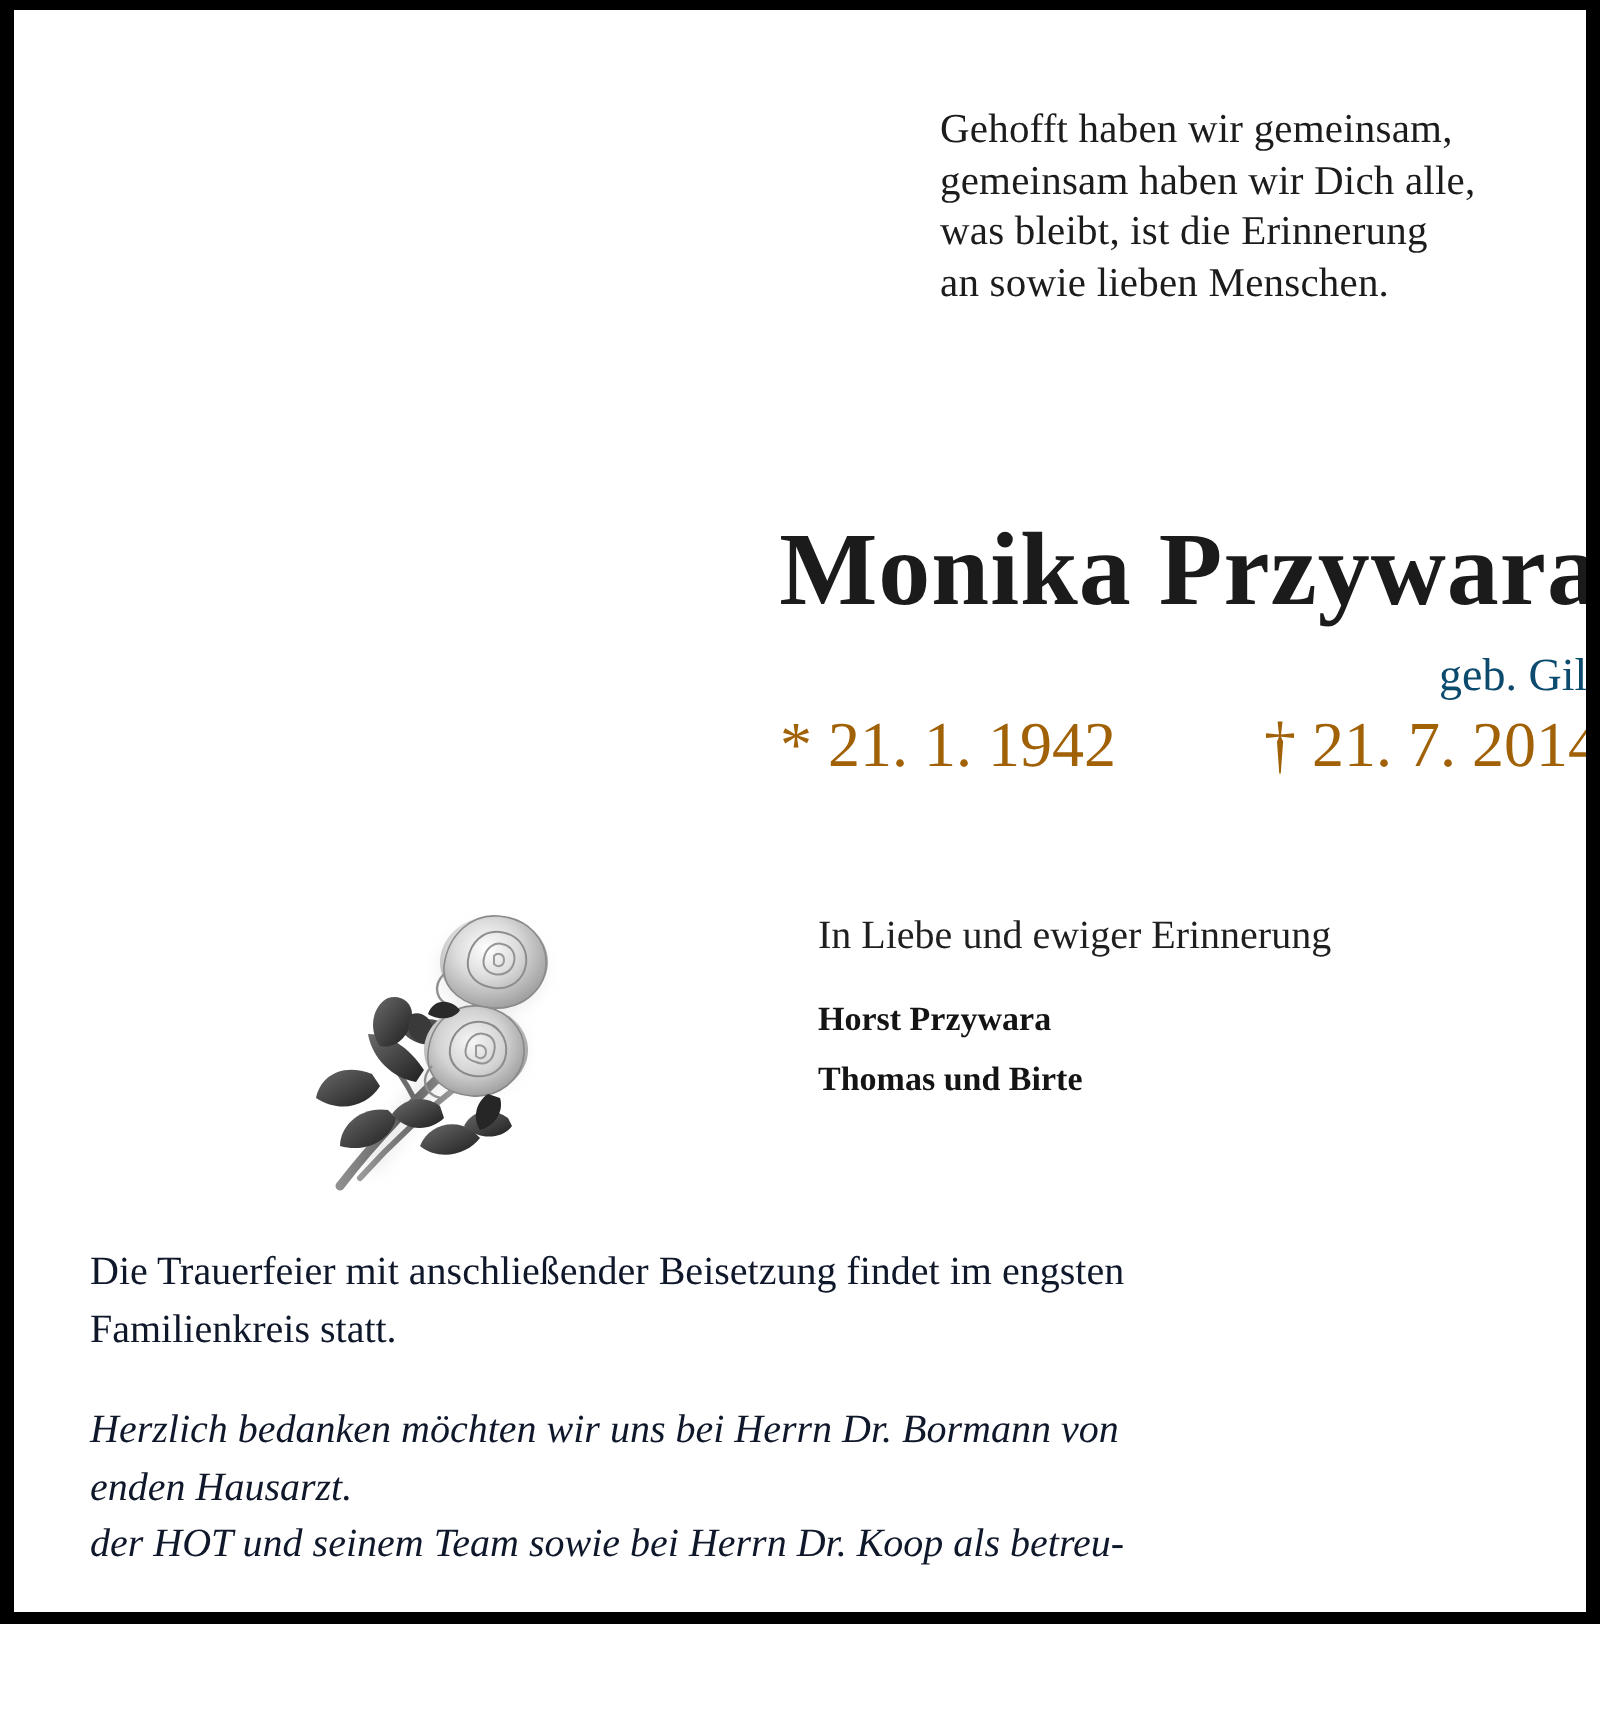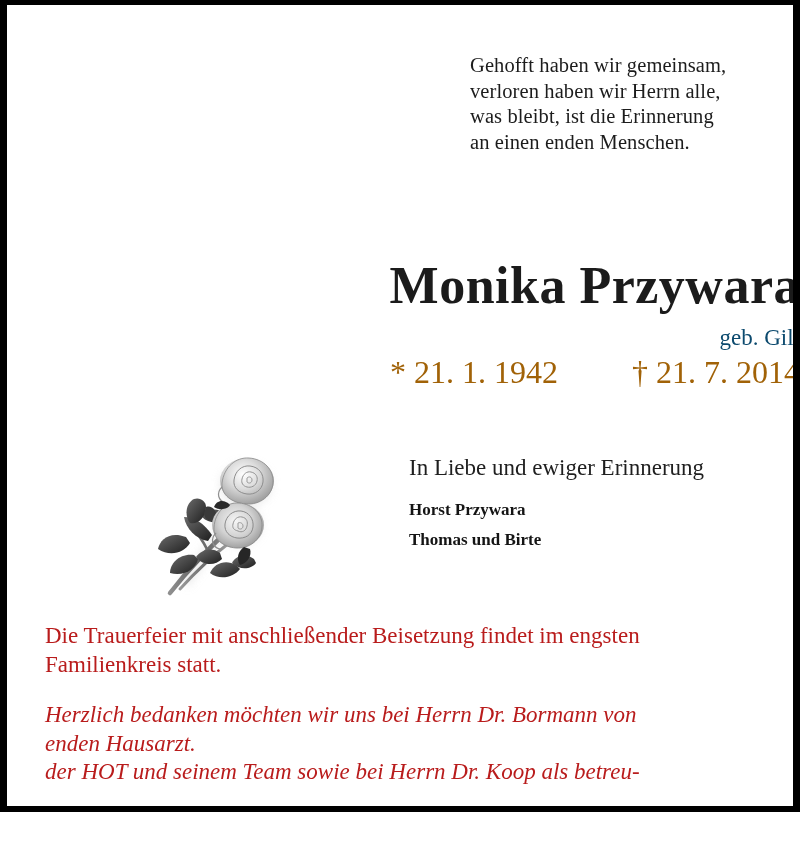--- a/index.html
+++ b/index.html
@@ -84,43 +84,43 @@
   .rose-wrap svg { display: block; }
 
   
   .dedication {
     position: absolute;
     left: 402px;
     top: 449px;
     width: 370px;
   }
   .dedication-intro {
-    font-size: 23px;
+    font-size: 20px;
     line-height: 28px;
     color: #1f1f1f;
   }
   .dedication-names {
     margin-top: 13px;
     font-size: 17px;
     line-height: 30px;
     font-weight: bold;
     color: #141414;
   }
 
   
   .notices {
     position: absolute;
     left: 38px;
     top: 617px;
     width: 720px;
   }
   .notice {
-    font-size: 23px;
+    font-size: 20px;
     line-height: 28.5px;
-    color: #b91c1c;
+    color: #0f172a;
   }
   .notice + .notice { margin-top: 22px; font-style: italic; }
   .notice-line { white-space: pre-wrap; }
 
   
   .logo {
     position: absolute;
     left: 578px;
     top: 818px;
     display: flex;
@@ -152,23 +152,23 @@
   }
 </style>
 </head>
 <body>
 
 <div class="obituary">
   <div class="inner">
 
     <div class="poem">
       <div class="poem-line">Gehofft haben wir gemeinsam,</div>
-      <div class="poem-line">verloren haben wir Herrn alle,</div>
+      <div class="poem-line">gemeinsam haben wir Dich alle,</div>
       <div class="poem-line">was bleibt, ist die Erinnerung</div>
-      <div class="poem-line">an einen enden Menschen.</div>
+      <div class="poem-line">an sowie lieben Menschen.</div>
     </div>
 
     <div class="name-block">
       <div class="deceased-name">Monika Przywara</div>
       <div class="maiden-name">geb. Gill</div>
       <div class="dates">
         <span class="date-birth">* 21. 1. 1942</span><span class="date-death">† 21. 7. 2014</span>
       </div>
     </div>
 

